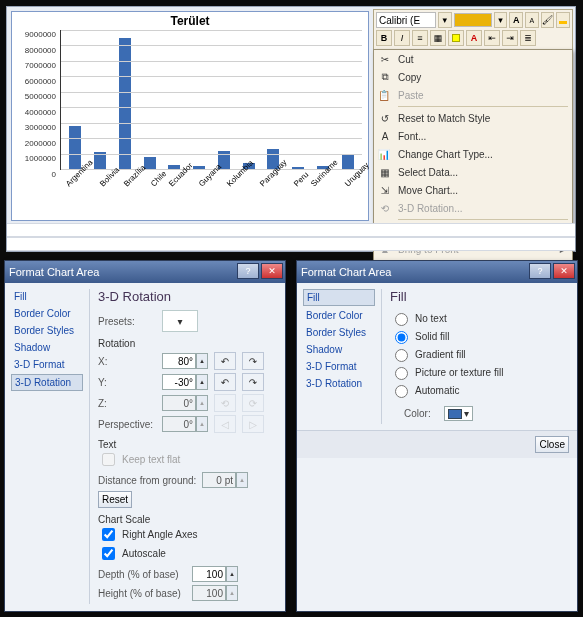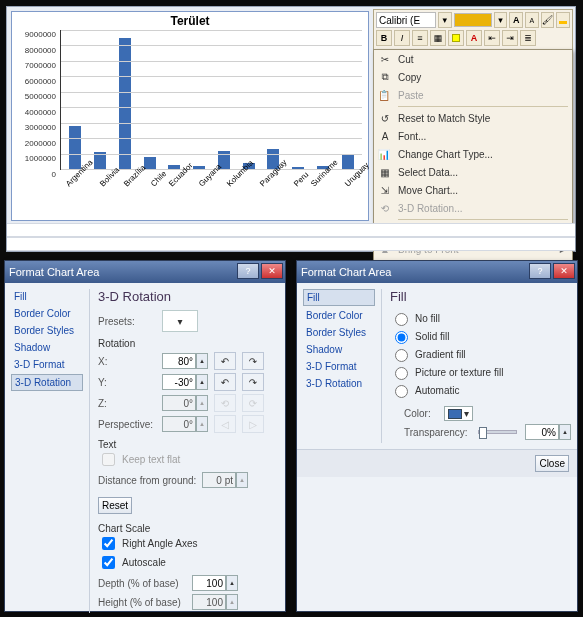--- a/index.html
+++ b/index.html
@@ -286,21 +286,21 @@
           <input type="checkbox" disabled="" style="">
           <span>Keep text flat</span>
         </div>
       <div class="field-row disabled-text">
         <label style="width:100px">Distance from ground:</label>
         <div class="spin">
             <input disabled="" value="0 pt" style="">
             <div class="sbtn">▴</div>
           </div>
       </div>
-      <div style="margin:9px 0"><button class="btn">Reset</button></div>
+      <div style="margin:0 0"><button class="btn">Reset</button></div>
       <div class="subhead">Chart Scale</div>
       <div class="chk">
           <input type="checkbox" checked="" style="">
           <span>Right Angle Axes</span>
         </div>
       <div class="chk">
           <input type="checkbox" checked="" style="">
           <span>Autoscale</span>
         </div>
       <div class="field-row">
@@ -338,21 +338,21 @@
         <a>Border Styles</a>
         <a>Shadow</a>
         <a>3-D Format</a>
         <a>3-D Rotation</a>
       </div>
     <div class="dlg-panel">
       <div class="panel-h">Fill</div>
       <div id="fillopts">
           <div class="radio-row">
             <input type="radio" name="fill" style="">
-            <span>No fill</span>
+            <span>No text</span>
           </div>
           <div class="radio-row">
             <input type="radio" name="fill" checked="" style="">
             <span>Solid fill</span>
           </div>
           <div class="radio-row">
             <input type="radio" name="fill" style="">
             <span>Gradient fill</span>
           </div>
           <div class="radio-row">
@@ -361,28 +361,18 @@
           </div>
           <div class="radio-row">
             <input type="radio" name="fill" style="">
             <span>Automatic</span>
           </div>
         </div>
       <div class="field-row" style="margin-top:8px; margin-left:14px;">
         <label style="width:36px">Color:</label>
         <div class="color-btn"><div class="color-sw"></div>▾</div>
       </div>
-      <div class="field-row" style="margin-left:14px;">
-        <label style="width:70px">Transparency:</label>
-        <div class="slider">
-            <div class="slider-thumb"></div>
-          </div>
-        <div class="spin" style="margin-left:4px">
-            <input value="0%" style="">
-            <div class="sbtn">▴</div>
-          </div>
-      </div>
     </div>
   </div>
   <div class="dlg-footer">
       <button class="btn">Close</button>
     </div>
 </div>
 
 </body></html>

